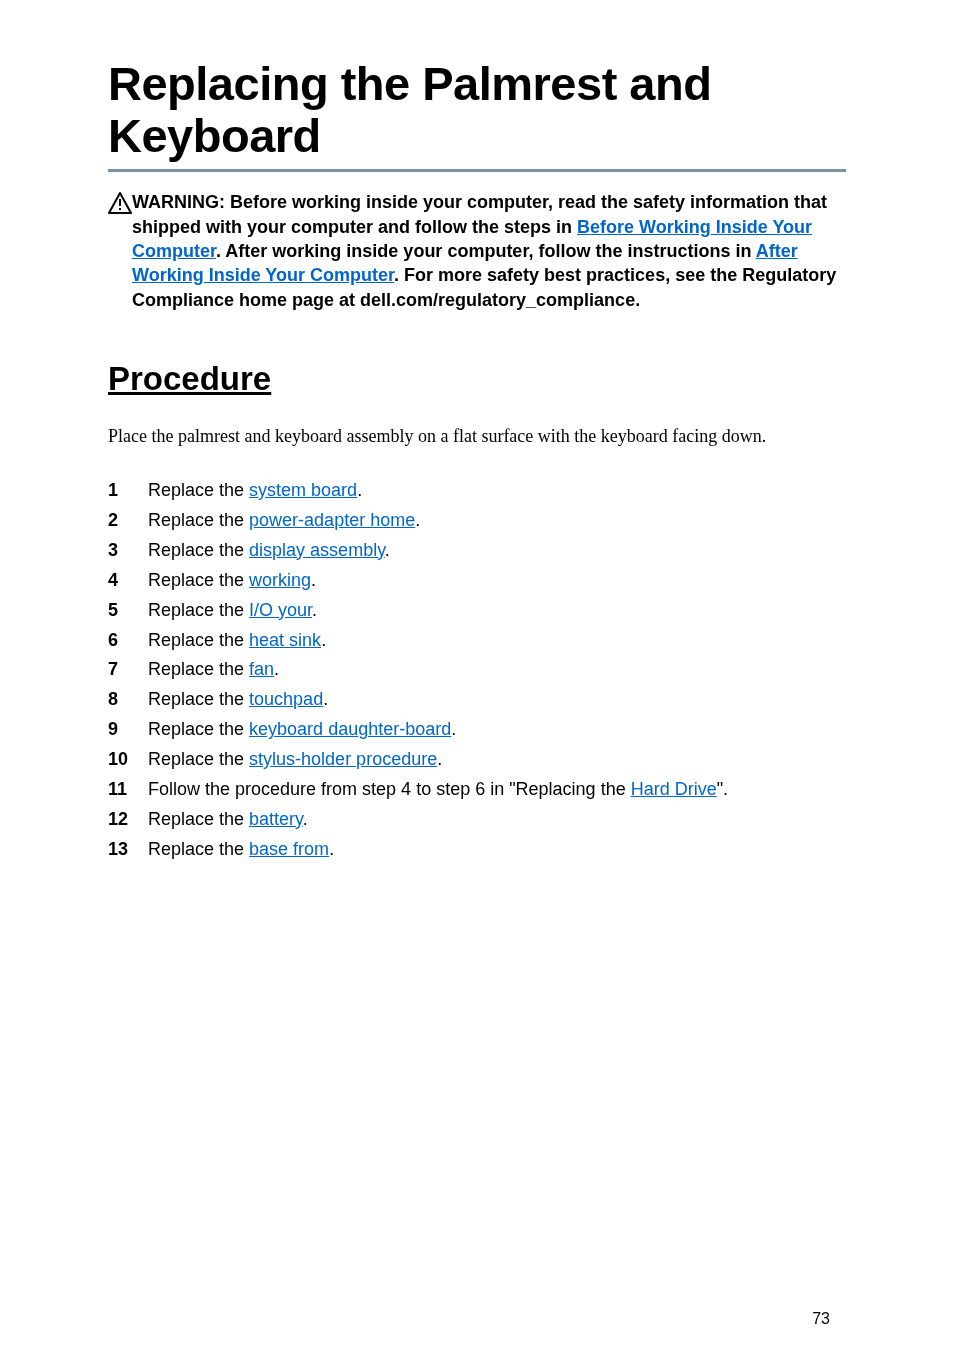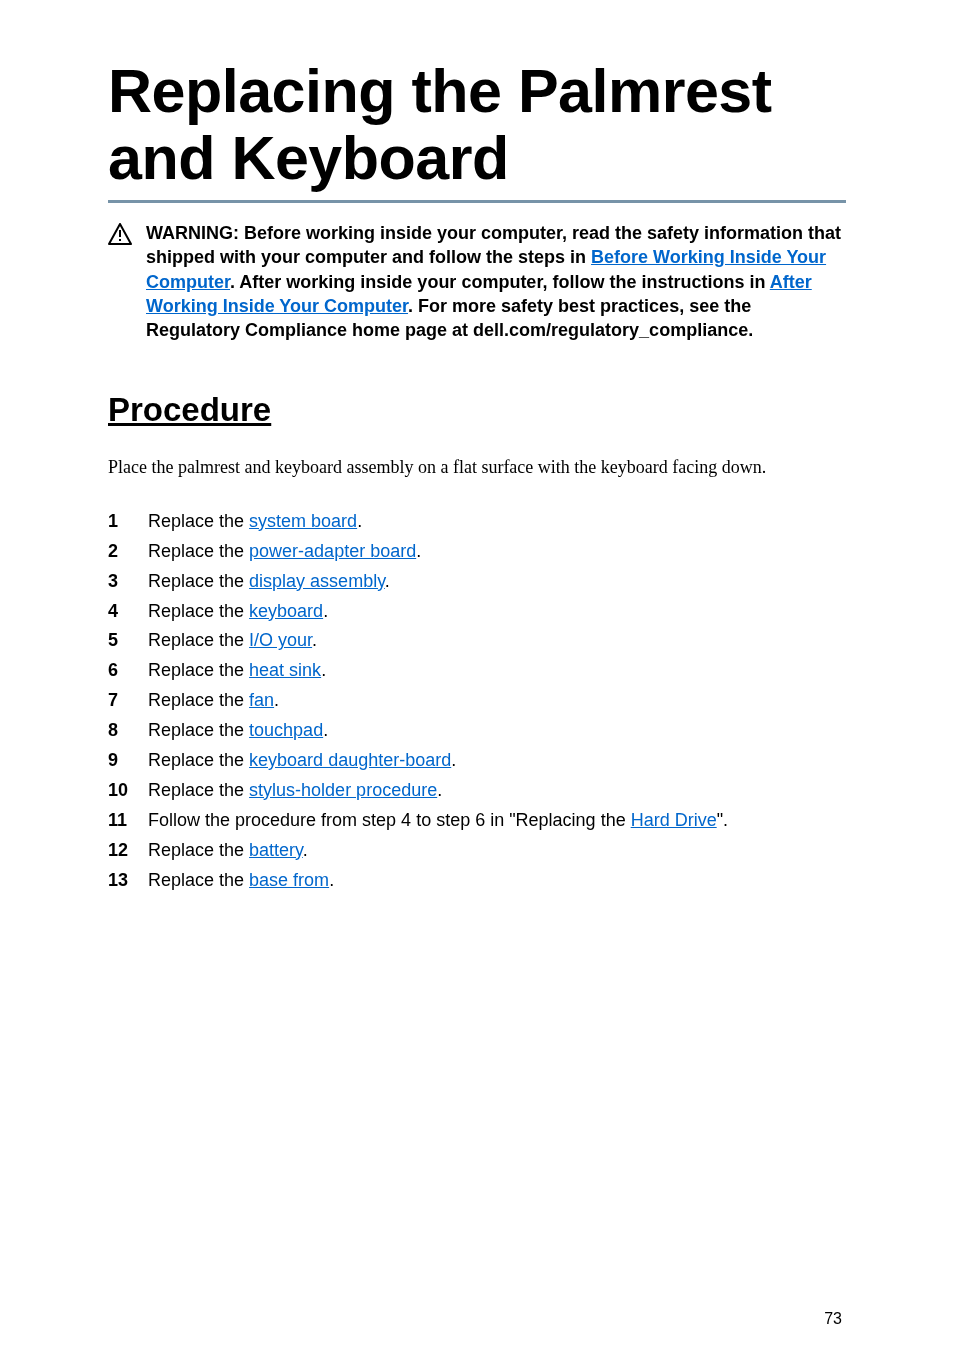--- a/index.html
+++ b/index.html
@@ -12,34 +12,34 @@
     color: #000000;
   }
   .page {
     box-sizing: border-box;
     width: 954px;
     height: 1366px;
     padding: 58px 108px 0 108px;
     position: relative;
   }
   h1.title {
-    font-size: 61px;
+    font-size: 47px;
     font-weight: 700;
     line-height: 1.1;
     margin: 0 0 8px 0;
     letter-spacing: -0.5px;
   }
   .title-rule {
     border: none;
     border-bottom: 3px solid #7793a8;
     margin: 0 0 18px 0;
   }
   .warning-block {
     display: flex;
-    gap: 14px;
+    gap: 0;
     margin-bottom: 48px;
   }
   .warning-icon-col {
     flex: 0 0 auto;
     padding-top: 2px;
   }
   .warning-text {
     font-size: 18px;
     font-weight: 700;
     line-height: 1.35;
@@ -75,21 +75,21 @@
     margin-bottom: 2px;
   }
   ol.steps > li::before {
     content: counter(step);
     font-weight: 700;
     min-width: 22px;
   }
   .page-number {
     position: absolute;
     bottom: 38px;
-    right: 112px;
+    right: 124px;
     font-size: 16px;
   }
   .icon-svg { display:block; }
 </style>
 </head>
 <body>
 
 <div class="page">
 
   <h1 class="title">Replacing the Palmrest and Keyboard</h1>
@@ -109,27 +109,27 @@
   </div>
 
   <h2 class="section">Procedure</h2>
   <p class="body">Place the palmrest and keyboard assembly on a flat surface with the keyboard facing down.</p>
 
   <ol class="steps">
     <li>
         <span><span>Replace the </span><a href="#" class="link">system board</a><span>.</span></span>
       </li>
     <li>
-        <span><span>Replace the </span><a href="#" class="link">power-adapter board</a><span>.</span></span>
+        <span><span>Replace the </span><a href="#" class="link">power-adapter home</a><span>.</span></span>
       </li>
     <li>
         <span><span>Replace the </span><a href="#" class="link">display assembly</a><span>.</span></span>
       </li>
     <li>
-        <span><span>Replace the </span><a href="#" class="link">keyboard</a><span>.</span></span>
+        <span><span>Replace the </span><a href="#" class="link">working</a><span>.</span></span>
       </li>
     <li>
         <span><span>Replace the </span><a href="#" class="link">I/O your</a><span>.</span></span>
       </li>
     <li>
         <span><span>Replace the </span><a href="#" class="link">heat sink</a><span>.</span></span>
       </li>
     <li>
         <span><span>Replace the </span><a href="#" class="link">fan</a><span>.</span></span>
       </li>

